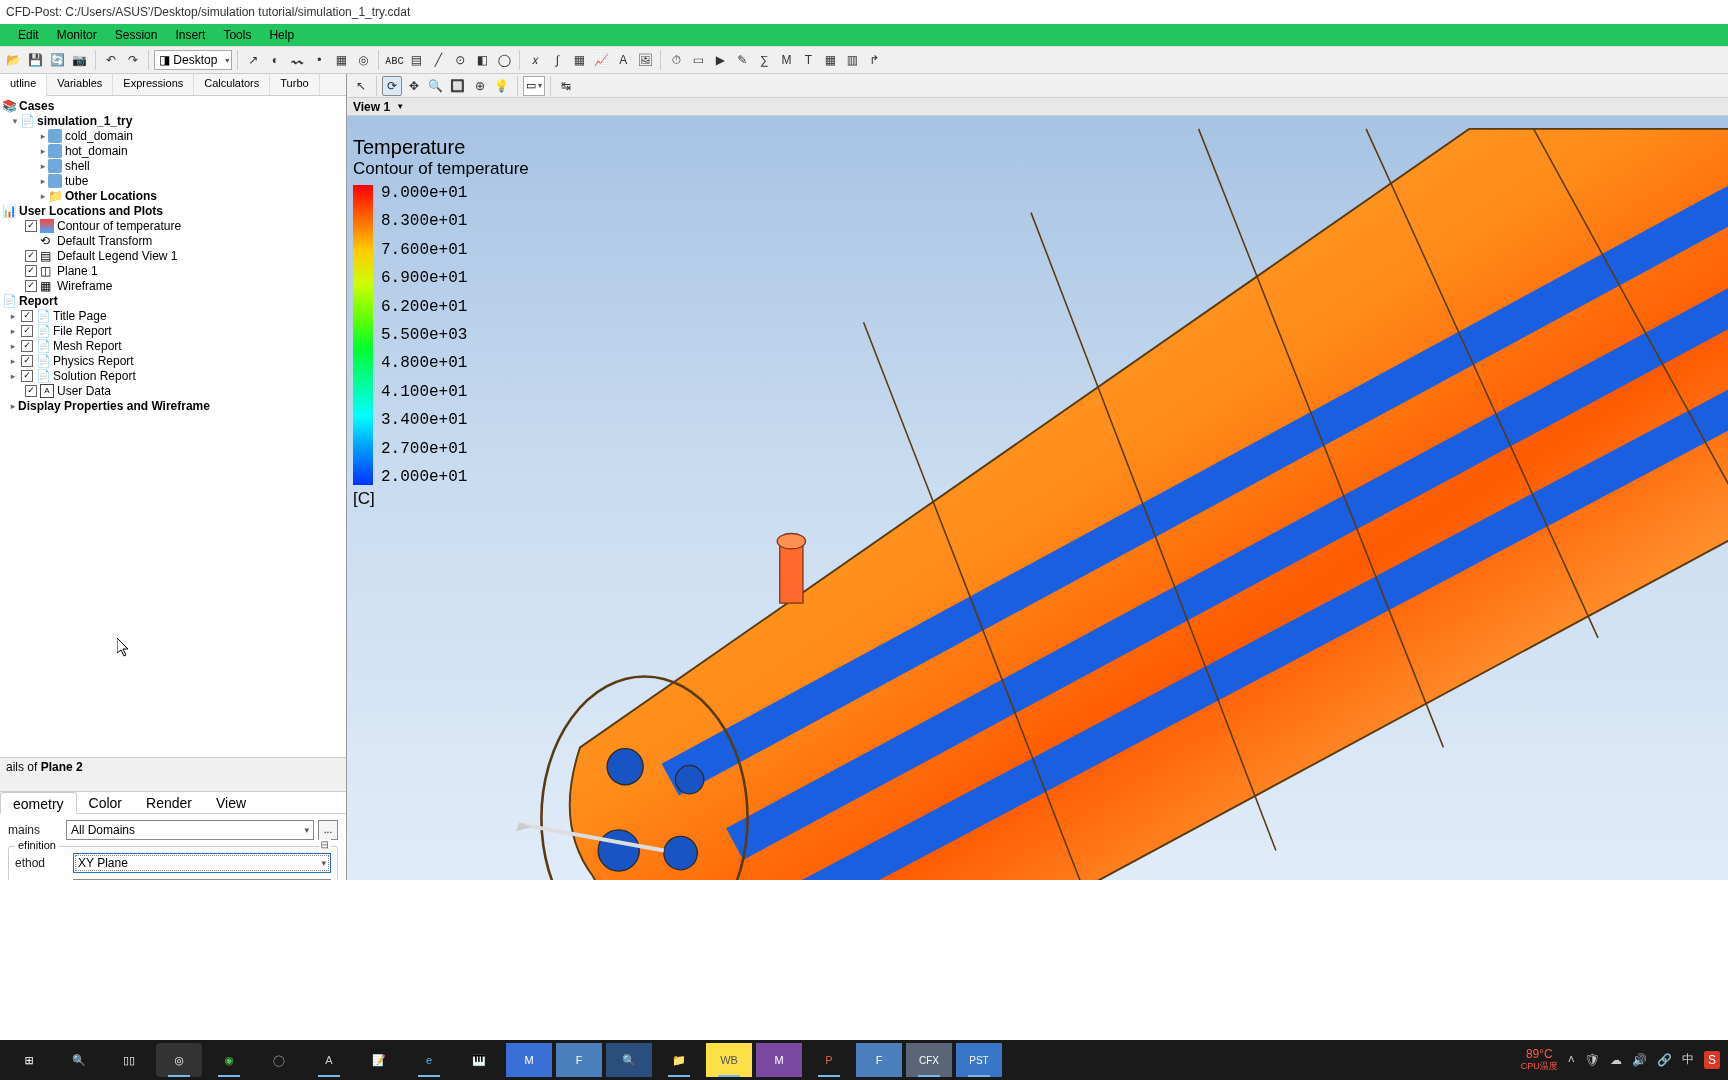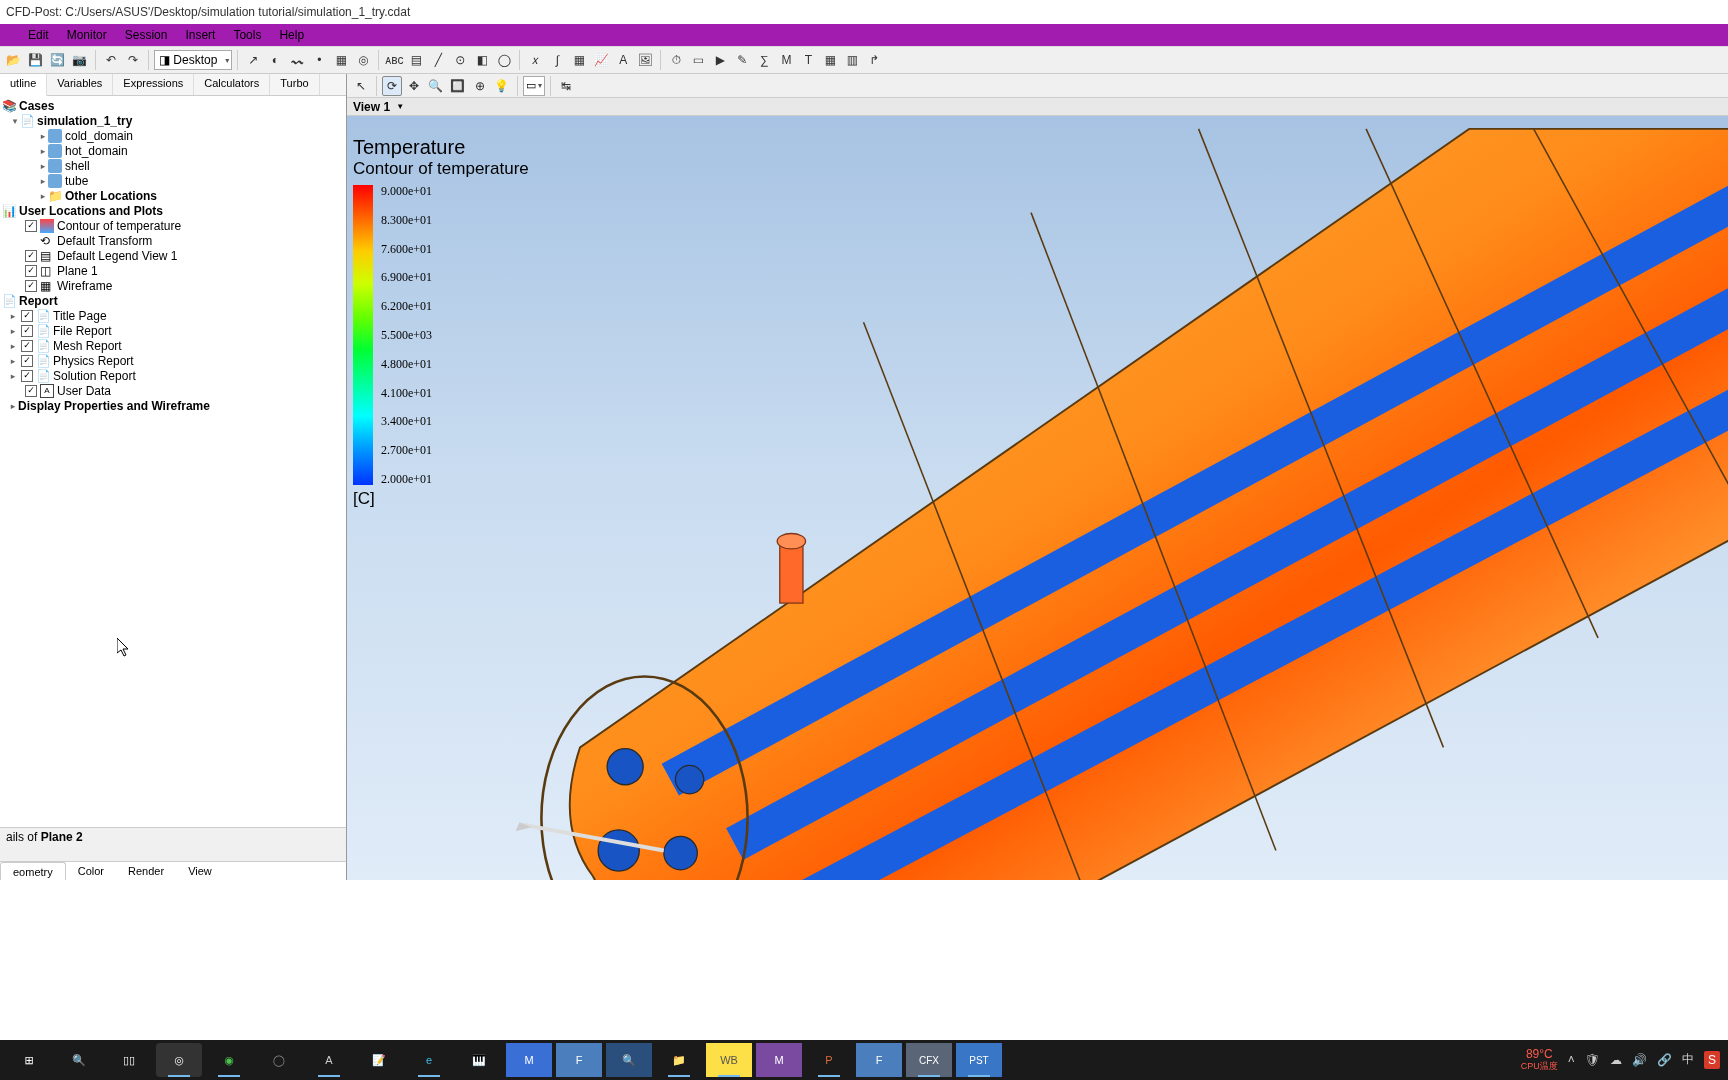--- a/index.html
+++ b/index.html
@@ -1,38 +1,38 @@
 <!DOCTYPE html>
 <html><head>
 <meta charset="utf-8">
 <style>
 * { margin:0; padding:0; box-sizing:border-box; font-family:"Segoe UI",Tahoma,sans-serif; font-size:12px; }
 body { width:1728px; height:1080px; background:#f0f0f0; overflow:hidden; position:relative; }
 .title-bar { height:24px; background:#fff; padding:2px 6px; color:#333; display:flex; align-items:center; }
-.menu-bar { height:22px; background:#a21caf; padding:0 20px; display:flex; align-items:center; gap:2px; }
+.menu-bar { height:22px; background:#22c55e; padding:0 10px; display:flex; align-items:center; gap:2px; }
 .menu-bar span { padding:2px 8px; cursor:default; }
 .toolbar { height:28px; background:#f0f0f0; border-top:1px solid #ddd; border-bottom:1px solid #ccc; display:flex; align-items:center; padding:0 4px; gap:2px; }
 .tb-btn { width:20px; height:20px; display:inline-flex; align-items:center; justify-content:center; border:1px solid transparent; border-radius:2px; color:#333; }
 .tb-sep { width:1px; height:20px; background:#ccc; margin:0 3px; }
 .tb-combo { height:20px; border:1px solid #aaa; background:#fff; padding:0 14px 0 4px; display:inline-flex; align-items:center; position:relative; font-size:11px; }
 .tb-combo::after { content:"▾"; position:absolute; right:2px; font-size:8px; color:#555; }
 .main { display:flex; height:calc(100% - 74px - 40px); }
 .left-pane { width:347px; background:#fff; border-right:1px solid #999; display:flex; flex-direction:column; }
 .nav-tabs { height:22px; background:#f5f5f5; border-bottom:1px solid #ccc; display:flex; }
 .nav-tab { padding:3px 10px; font-size:11px; border-right:1px solid #ddd; cursor:default; }
 .nav-tab.active { background:#fff; border-bottom:1px solid #fff; margin-bottom:-1px; }
 .tree { flex:1; overflow:auto; padding:2px 0; font-size:11.5px; background:#fff; }
 .tree-row { display:flex; align-items:center; height:15px; padding:0 2px; white-space:nowrap; }
 .exp { width:10px; text-align:center; color:#666; font-size:9px; cursor:default; }
 .chk { width:12px; height:12px; border:1px solid #666; margin:0 3px; display:inline-flex; align-items:center; justify-content:center; font-size:9px; background:#fff; }
 .chk.checked::after { content:"✓"; color:#000; line-height:1; }
 .ico { width:14px; height:14px; margin-right:3px; display:inline-block; }
 .details-header { height:35px; background:#f0f0f0; border-top:1px solid #ccc; border-bottom:1px solid #ccc; padding:2px 6px; font-size:11px; }
 .details-tabs { height:22px; display:flex; border-bottom:1px solid #ccc; }
-.det-tab { padding:3px 12px; font-size:11px; cursor:default; }
+.det-tab { padding:3px 12px; font-size:14px; cursor:default; }
 .det-tab.active { border:1px solid #ccc; border-bottom:1px solid #fff; margin-bottom:-1px; border-top-left-radius:3px; border-top-right-radius:3px; background:#fff; }
 .props { padding:6px 8px; font-size:11px; }
 .prop-row { display:flex; align-items:center; margin-bottom:6px; }
 .prop-label { width:58px; color:#222; }
 .prop-field { flex:1; height:20px; border:1px solid #888; background:#fff; padding:0 4px; display:flex; align-items:center; position:relative; }
 .prop-field.combo::after { content:"▾"; position:absolute; right:4px; font-size:9px; color:#555; }
 .prop-field.sel { border:1px solid #2a6fbf; outline:1px dotted #888; outline-offset:-3px; }
 .small-btn { width:20px; height:20px; border:1px solid #888; background:#f5f5f5; margin-left:4px; text-align:center; line-height:18px; font-size:10px; }
 .section { border:1px solid #ccc; border-radius:3px; padding:6px; margin:4px 0; position:relative; }
 .sect-title { position:absolute; top:-8px; left:6px; background:#fff; padding:0 3px; font-size:11px; }
@@ -47,21 +47,21 @@
 .viewer { flex:1; display:flex; flex-direction:column; position:relative; background:#fff;}
 .view-toolbar { height:24px; background:#f0f0f0; border-bottom:1px solid #ccc; display:flex; align-items:center; padding:0 4px; gap:2px; }
 .view-label-bar { height:18px; background:#e8e8e8; border-bottom:1px solid #ccc; padding:0 6px; display:flex; align-items:center; font-size:11px; }
 .canvas { flex:1; position:relative; background:linear-gradient(to bottom,#a7c3e3 0%,#c9dcf0 40%,#e8f1fb 100%); overflow:hidden; }
 .legend { position:absolute; left:6px; top:20px; color:#000; }
 .legend-title { font-size:20px; font-family:Arial; }
 .legend-sub { font-size:17px; font-family:Arial; margin-bottom:6px; }
 .legend-body { display:flex; align-items:flex-start; }
 .colorbar { width:20px; height:300px; background:linear-gradient(to bottom,#ff0000 0%,#ff6600 11%,#ffcc00 22%,#ccff00 33%,#66ff00 44%,#00ff33 55%,#00ff99 66%,#00ffff 77%,#0099ff 88%,#0033ff 100%); }
 .legend-ticks { display:flex; flex-direction:column; justify-content:space-between; height:300px; margin-left:8px; }
-.legend-ticks div { font-size:12px; font-family:Liberation Serif, serif; color:#000; line-height:1; }
+.legend-ticks div { font-size:16px; font-family:Liberation Mono, monospace; color:#000; line-height:1; }
 .legend-unit { font-size:17px; margin-top:4px; }
 .scale-bar { position:absolute; bottom:24px; right:260px; left:400px; }
 .scale-line { display:flex; }
 .scale-seg { height:8px; flex:1; border:1px solid #000; }
 .scale-seg:nth-child(odd){background:#000;}
 .scale-seg:nth-child(even){background:#fff;}
 .scale-labels-top, .scale-labels-bot { display:flex; justify-content:space-between; font-size:12px; font-family:Arial; }
 .scale-labels-bot { margin-top:-2px; padding:0 12.5%; }
 .scale-unit { position:absolute; right:-30px; top:-16px; font-size:13px; }
 .viewer-tabs { height:22px; background:#f5f5f5; border-top:1px solid #ccc; display:flex; padding-left:8px; }
@@ -271,20 +271,36 @@
     </div>
     <div class="props">
       <div class="prop-row">
         <div class="prop-label">mains</div>
         <div class="prop-field combo">
             <span>All Domains</span>
           </div>
         <div class="small-btn">...</div>
       </div>
 
+      <div class="section">
+        <span class="sect-title">efinition</span>
+        <span class="toggle-ico">⊟</span>
+        <div class="prop-row">
+          <div class="prop-label">ethod</div>
+          <div class="prop-field combo sel">
+              <span>XY Plane</span>
+            </div>
+        </div>
+        <div class="prop-row">
+          <div class="prop-label"></div>
+          <div class="prop-field">
+              <span>0.0 [m]</span>
+            </div>
+        </div>
+      </div>
 
       <div class="section">
         <span class="sect-title">lane Bounds</span>
         <span class="toggle-ico">⊟</span>
         <div class="prop-row">
           <div class="prop-label">pe</div>
           <div class="prop-field combo">
               <span>None</span>
             </div>
         </div>

